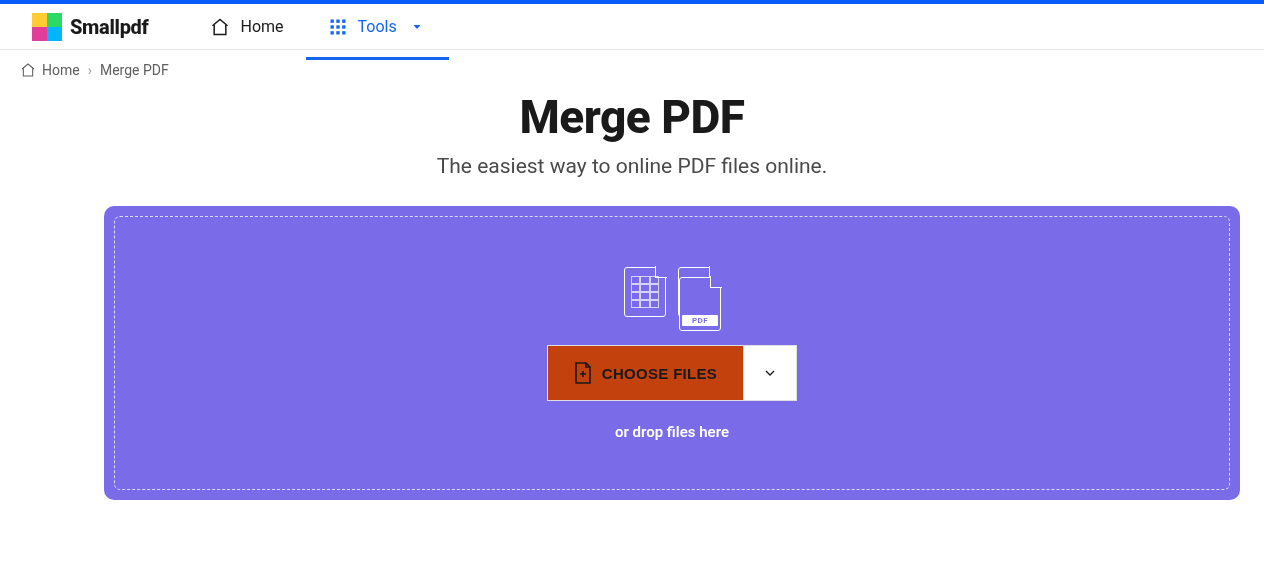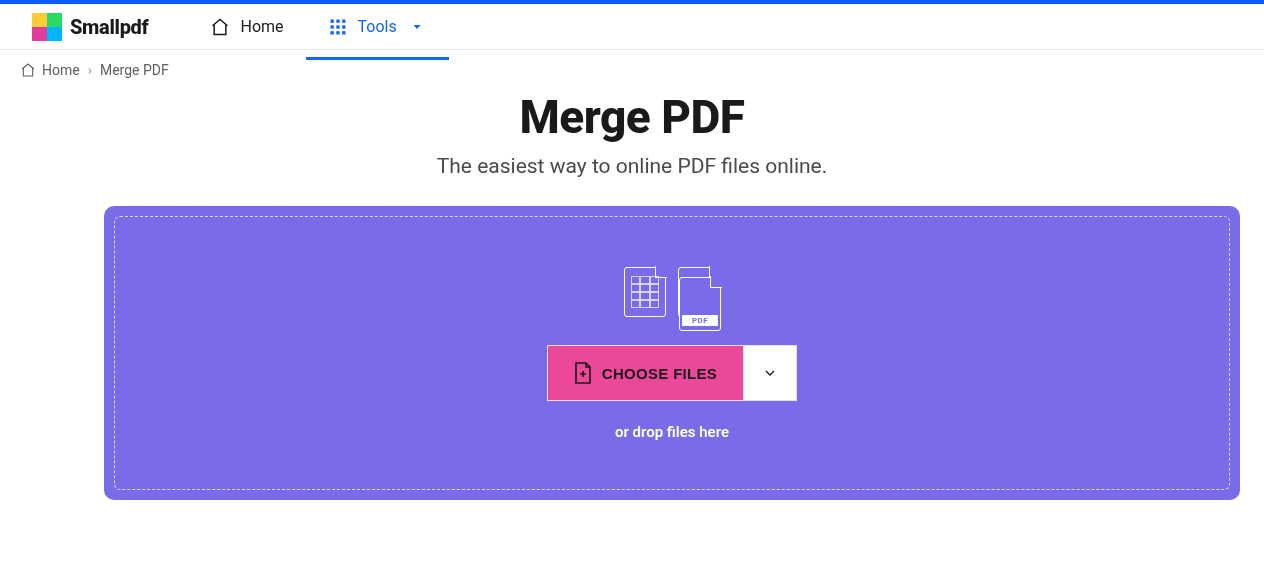--- a/index.html
+++ b/index.html
@@ -41,21 +41,21 @@
 .file-shape.right { right:0; top:0; width:42px; height:50px; }
 .file-shape.front { left:27px; top:10px; width:42px; height:54px; background:#7a6be8;margin-left:28px; }
 .file-shape.front .pdf-label { position:absolute; bottom:4px; left:2px; right:2px; background:#fff; color:#7a6be8; font-size:8px; font-weight:700; text-align:center; padding:1px 0; border-radius:1px; letter-spacing:0.5px; }
 .file-shape .corner { position:absolute; top:-1.6px; right:-1.6px; width:12px; height:12px; background:#7a6be8; border-left:1.6px solid #fff; border-bottom:1.6px solid #fff; }
 .grid-lines { position:absolute; top:8px; left:6px; right:6px; bottom:8px; display:grid; grid-template-columns:repeat(3,1fr); grid-template-rows:repeat(4,1fr); }
 .grid-lines div { border:0.5px solid rgba(255,255,255,0.7); }
 .pie { position:absolute; top:14px; left:11px; width:18px; height:18px; border-radius:50%; border:1.6px solid #fff; }
 .pie::after { content:""; position:absolute; width:50%; height:50%; background:#fff; top:0; right:0; border-bottom-left-radius:100%; }
 
 .btn-row { display:flex; }
-.choose-btn { display:flex; align-items:center; gap:10px; background:#ec4899; border:1px solid #e0e0e0; padding: 16px 26px; font-size:15px; font-weight:700; color:#1a1a1a; letter-spacing:0.3px; cursor:pointer; }
+.choose-btn { display:flex; align-items:center; gap:10px; background:#c2410c; border:1px solid #e0e0e0; padding: 16px 26px; font-size:15px; font-weight:700; color:#1a1a1a; letter-spacing:0.3px; cursor:pointer; }
 .more-btn { background:#fff; border:1px solid #e0e0e0; border-left:none; padding: 0 18px; cursor:pointer; display:flex; align-items:center; }
 .drop-hint { color:#ffffff; font-weight:600; margin-top:22px; font-size:15px; }
 
 svg { display:block; }
 </style>
 </head>
 <body>
 
 <div class="topbar"></div>
 

